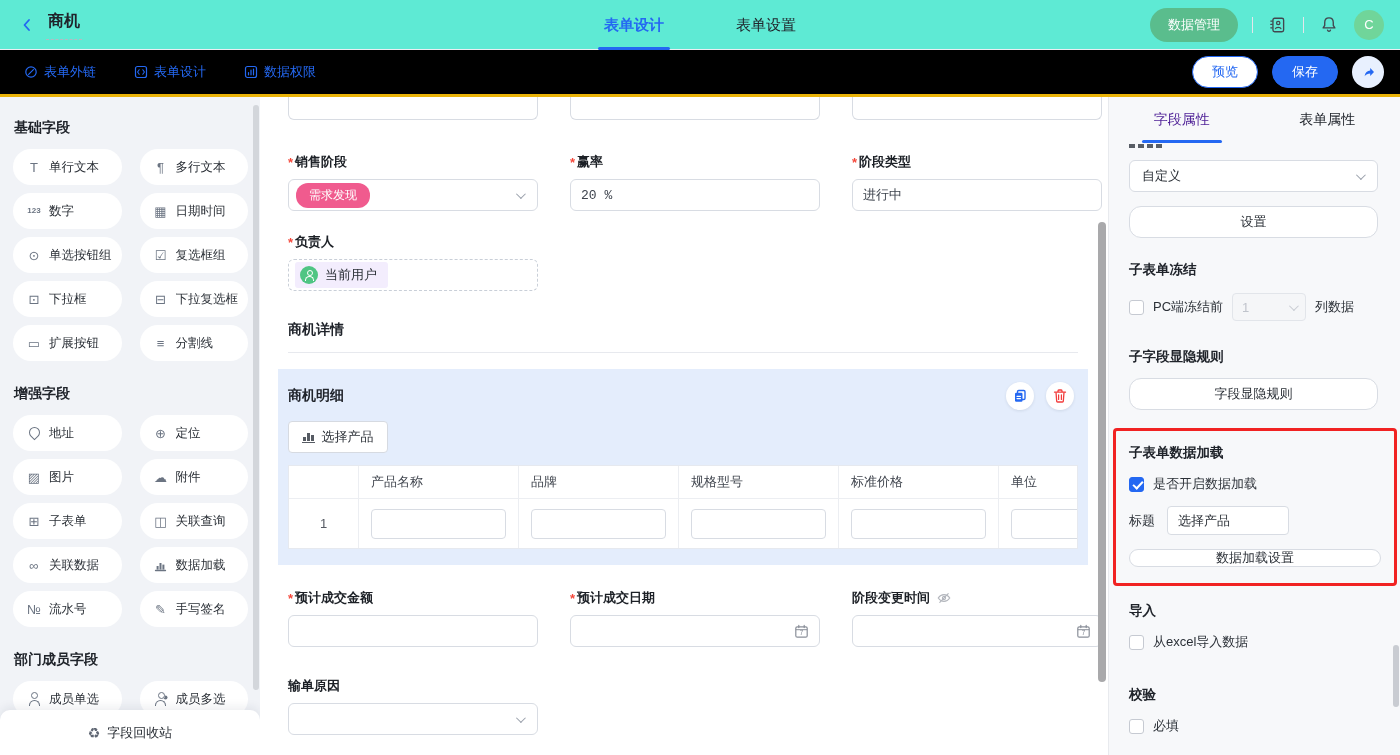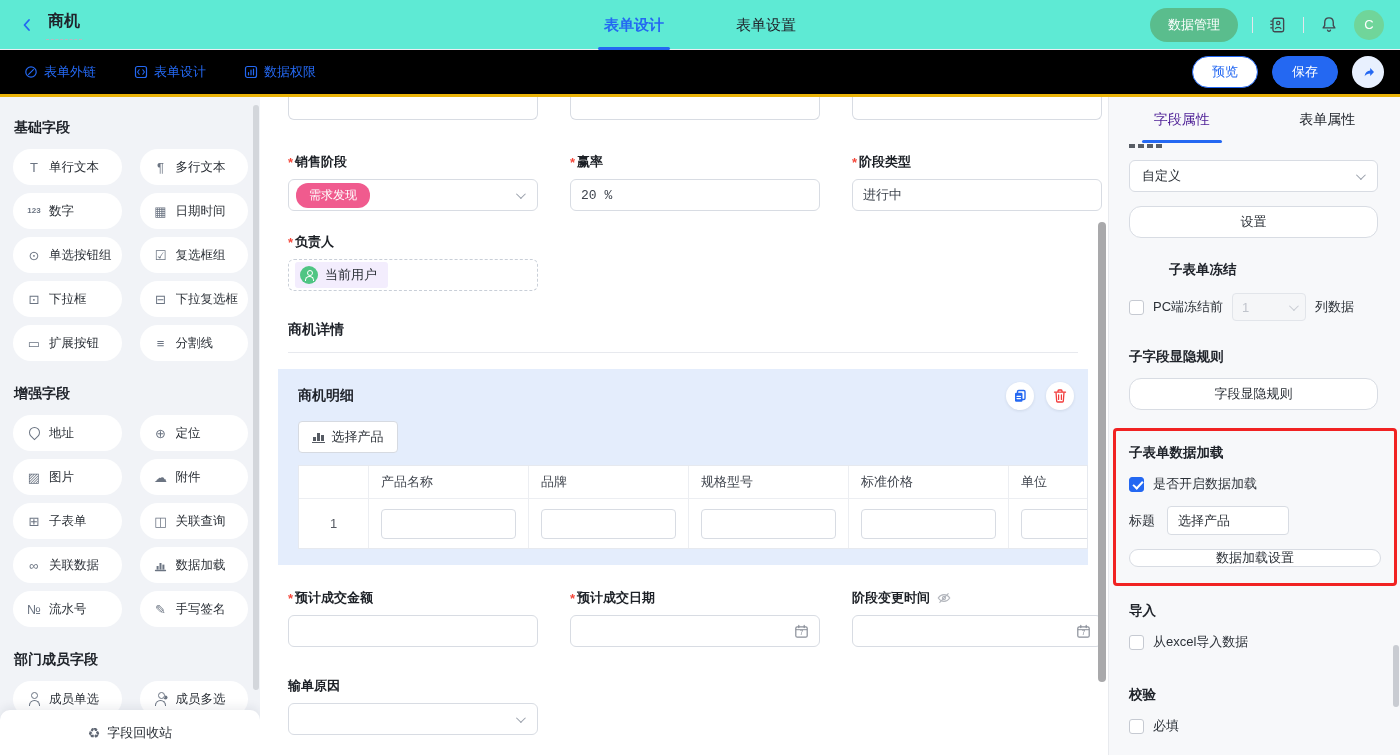--- a/index.html
+++ b/index.html
@@ -66,21 +66,21 @@
   .chev.abs { position:absolute; right:14px; top:12px; }
   .tag-pink { background:#f05b8e; color:#fff; font-size:12px; border-radius:12px; padding:4px 13px; margin-left:-3px; }
   .owner-box { width:250px; height:32px; border:1px dashed #c9cfd8; border-radius:6px; display:flex; align-items:center; padding:0 6px; background:#fff; }
   .tag-user { background:#f3edfd; border-radius:3px; display:inline-flex; align-items:center; gap:7px; padding:4px 11px 4px 5px; font-size:13px; color:#2b3037; }
   .tag-avatar { width:18px; height:18px; border-radius:50%; background:#4fc583; position:relative; }
   .tag-avatar::before { content:""; position:absolute; top:3.5px; left:6.5px; width:4px; height:4px; border:1.1px solid #fff; border-radius:50%; }
   .tag-avatar::after { content:""; position:absolute; bottom:3px; left:4.5px; width:7px; height:4px; border:1.1px solid #fff; border-bottom:none; border-radius:5px 5px 0 0; }
   .sec-title { font-size:14px; font-weight:700; color:#20242b; }
   .sec-div { width:790px; height:1px; background:#e7e9ee; margin-top:13px; }
 
-  .subform { width:810px; margin-left:-10px; margin-top:16px; background:#e4edfc; padding:13px 10px 16px 20px; position:relative; }
+  .subform { width:810px; margin-left:-10px; margin-top:16px; background:#e4edfc; padding:13px 10px 16px 10px; position:relative; }
   .sf-head { display:flex; align-items:center; }
   .sf-title { font-size:14px; font-weight:700; color:#20242b; }
   .sf-actions { margin-left:auto; display:flex; gap:12px; padding-right:4px; }
   .circ-btn { width:28px; height:28px; border-radius:50%; background:#fff; border:none; display:flex; align-items:center; justify-content:center; cursor:pointer; box-shadow:0 1px 3px rgba(30,40,60,.10); }
   .btn-select-product { margin-top:11px; display:inline-flex; align-items:center; gap:7px; background:#fff; border:1px solid #d6dae1; border-radius:4px; padding:6px 13px; font-size:13px; color:#2b3037; cursor:pointer; }
   .bars { display:inline-flex; align-items:flex-end; gap:1.5px; height:11px; border-bottom:1.5px solid #565b63; padding:0 1px 1px 1px; }
   .bars i { display:block; width:2.5px; background:#565b63; }
   .bars .b1{height:4px} .bars .b2{height:8px} .bars .b3{height:6px}
 
   .sf-tbl { margin-top:12px; width:790px; overflow:hidden; border:1px solid #e6e9ef; background:#fff; }
@@ -472,21 +472,21 @@
       </div>
       <div class="pn-body">
         <div class="clip-label"></div>
 
         <div class="pn-select">
           <span>自定义</span>
           <span class="chev abs"></span>
         </div>
         <button class="pn-btn">设置</button>
 
-        <div class="pn-h" style="margin-top:23px;margin-left:40px;">子表单冻结</div>
+        <div class="pn-h" style="margin-top:23px;">子表单冻结</div>
         <div class="cbrow" style="margin-top:14px;">
           <span class="cb"></span>
           <span>PC端冻结前</span>
           <span class="mini-select">
             <span>1</span>
             <span class="chev"></span>
           </span>
           <span>列数据</span>
         </div>
 

